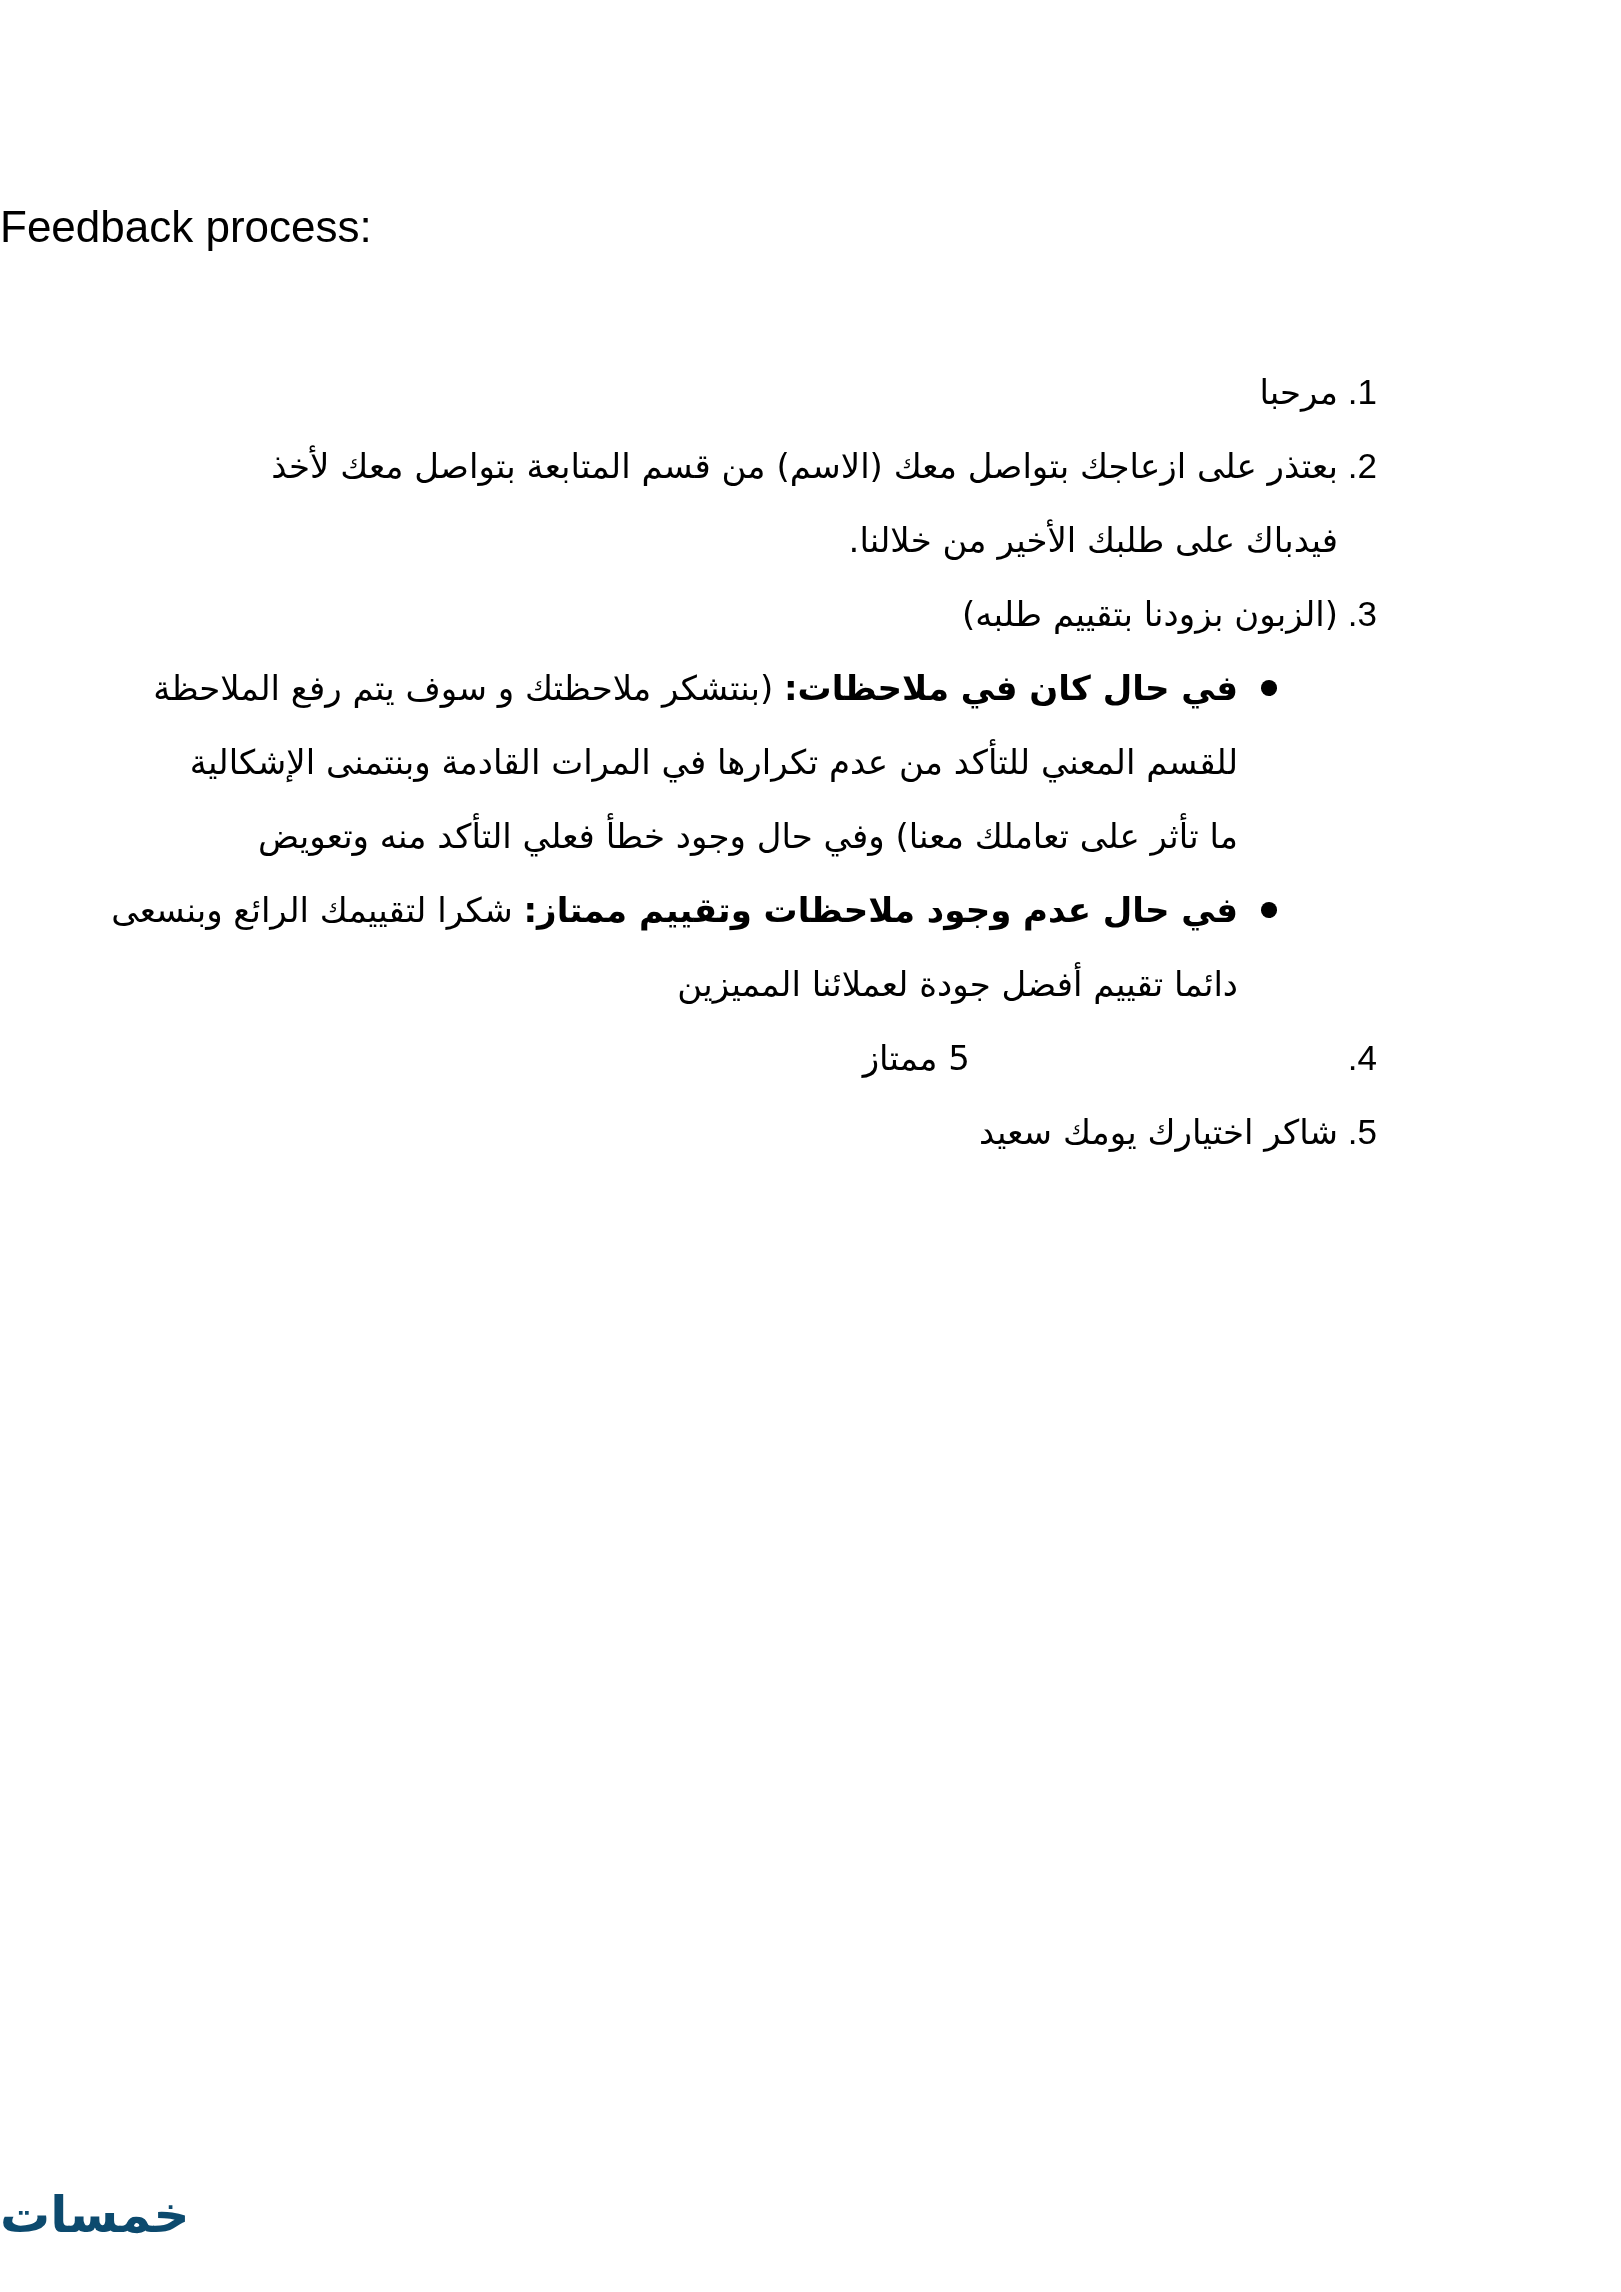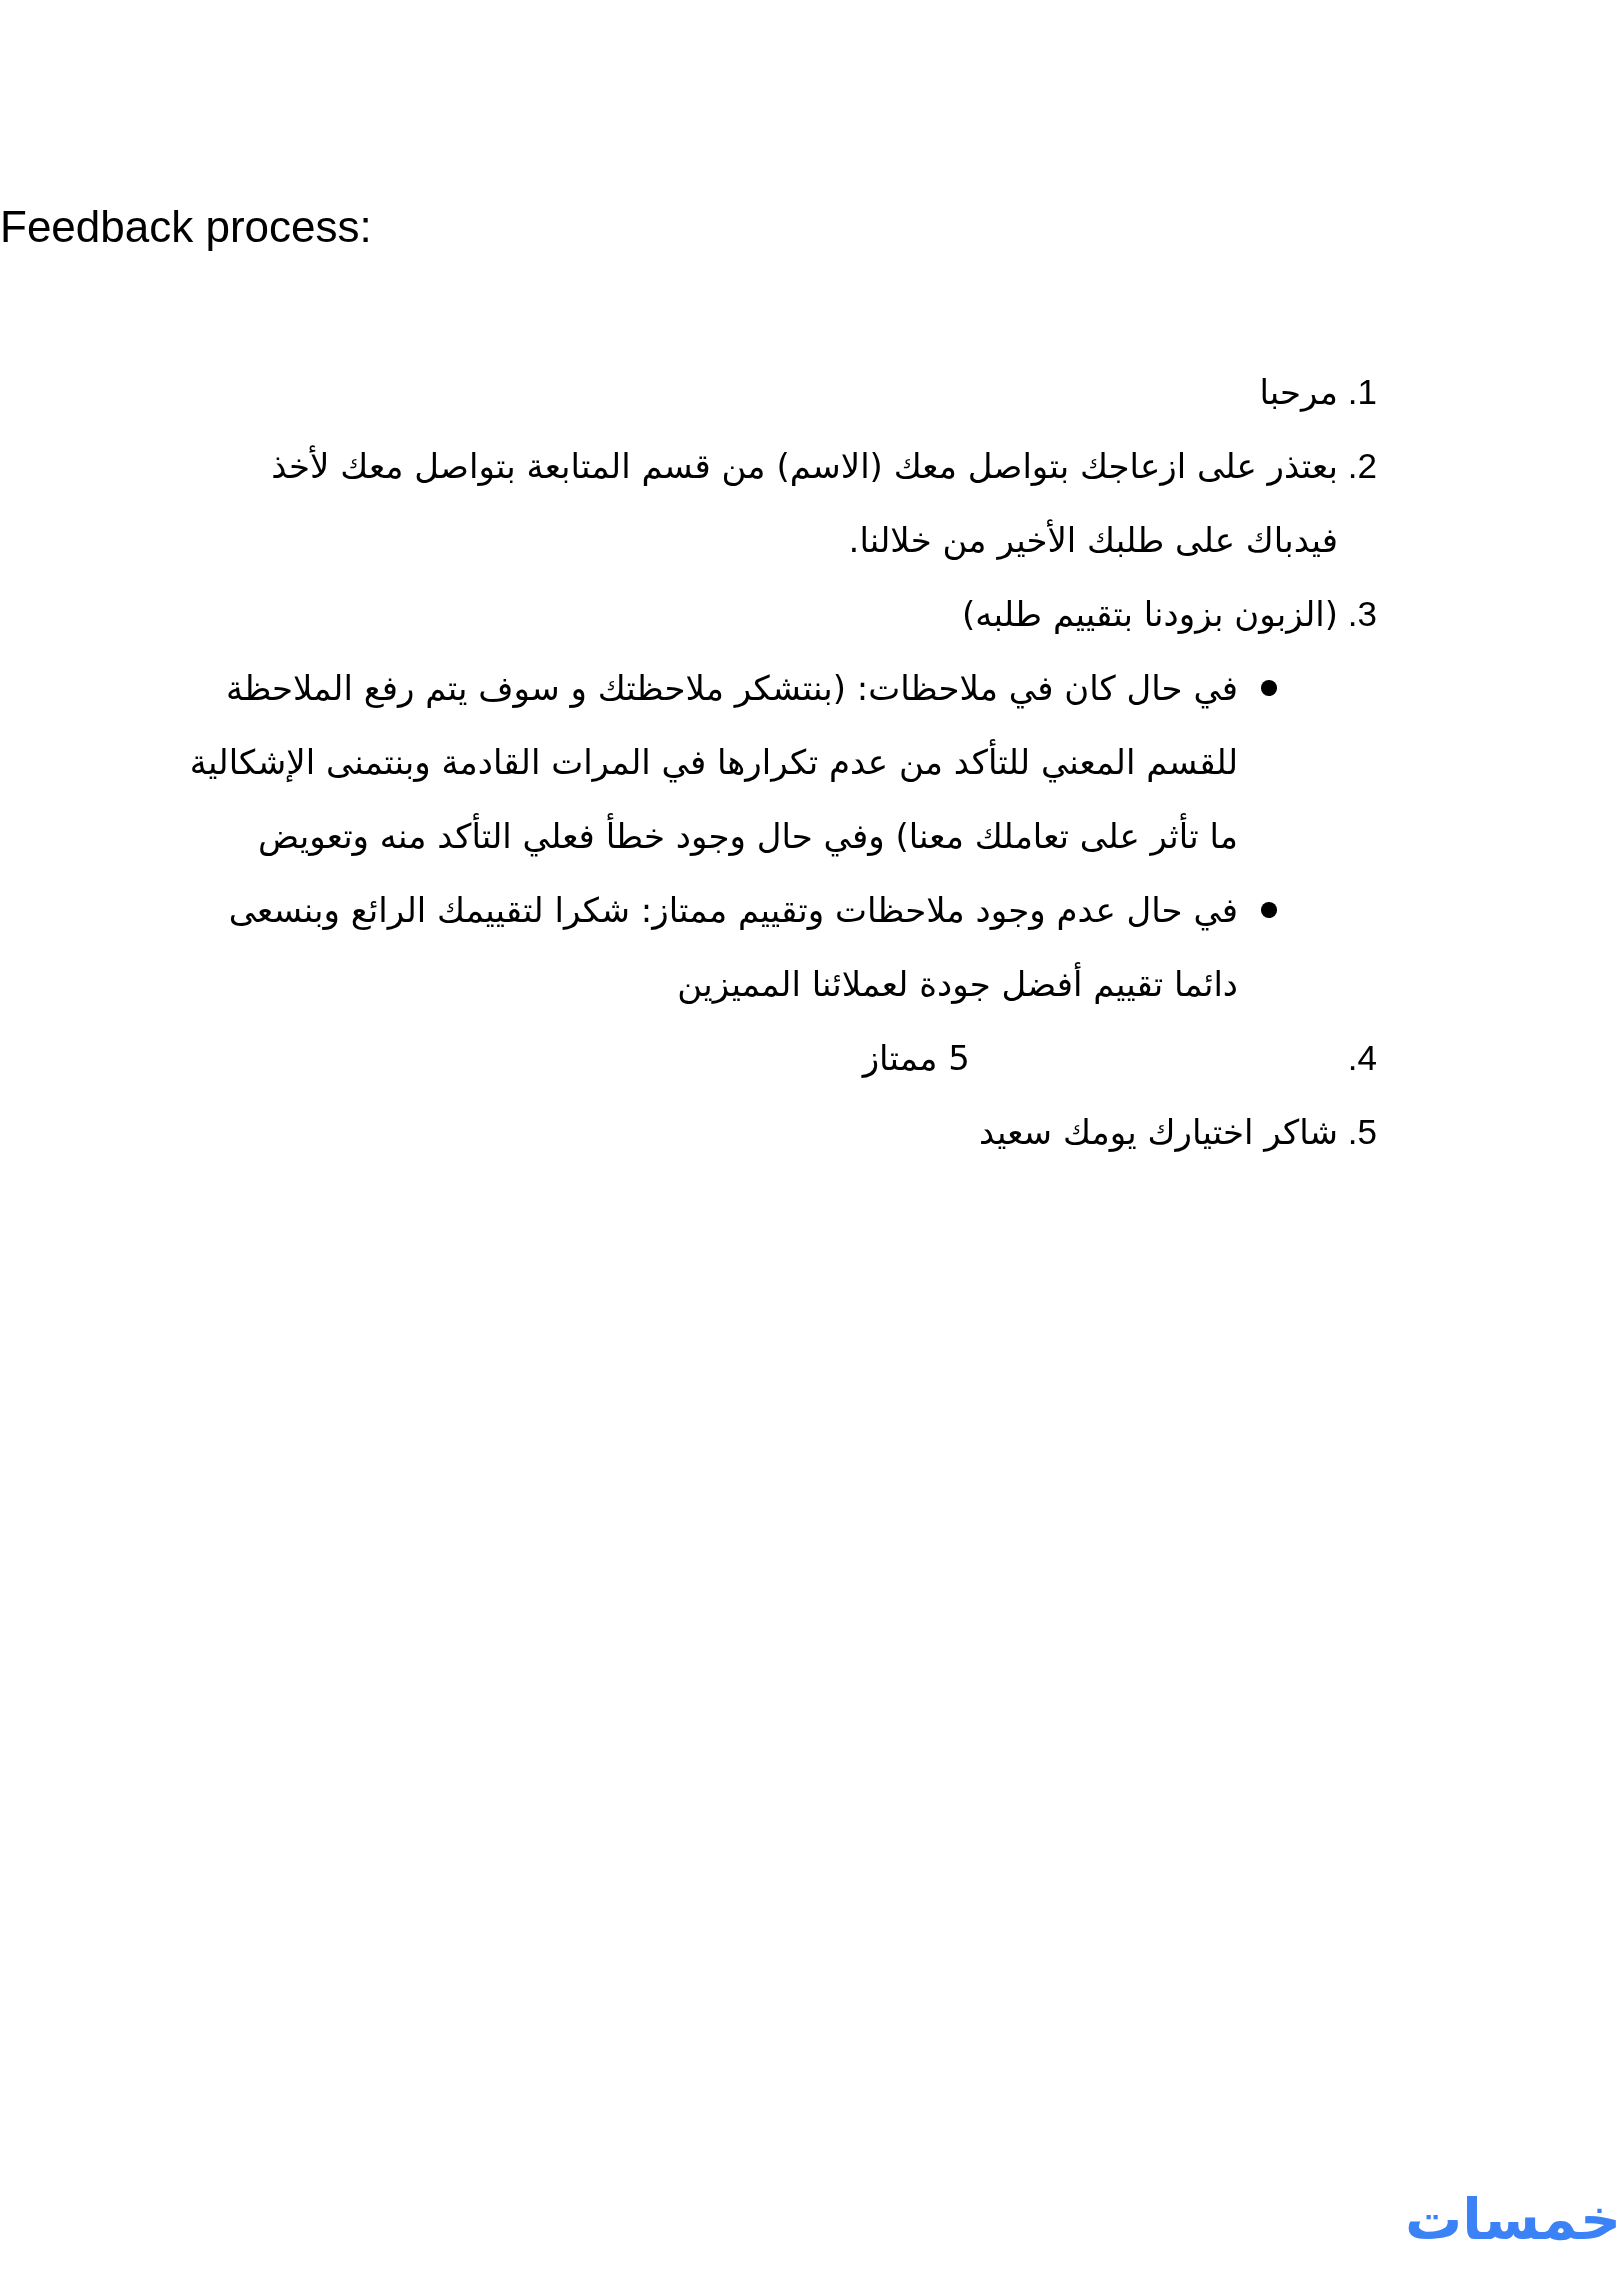--- a/index.html
+++ b/index.html
@@ -42,29 +42,29 @@
     font-size:35px;
   }
   .item .dot{
     position:absolute;
     right:100px;top:29px;
     width:15.7px;height:15.7px;
     border-radius:50%;
     background:#000;
   }
   .line{white-space:nowrap;}
-  .line b{font-weight:normal;}
+  .line b{font-weight:bold;}
   .watermark{
     position:absolute;
     top:2186px;left:0;width:100%;
-    text-align:right;
+    text-align:left;
     direction:rtl;
-    font-size:57px;
+    font-size:50px;
     font-weight:bold;
-    color:#3b82f6;
+    color:#0c4a6e;
     letter-spacing:1px;
   }
 </style>
 </head>
 <body>
 
 <h1 class="title">Feedback process:</h1>
 
 <div class="content" id="list-root">
     <div class="item number">

